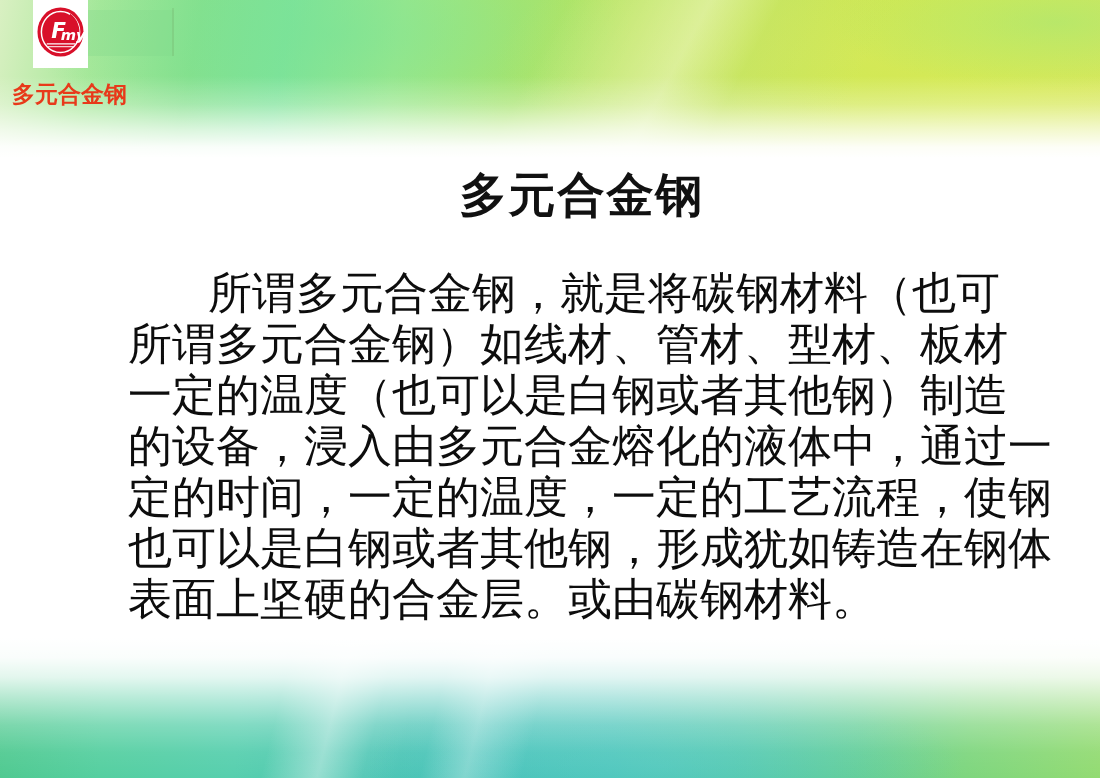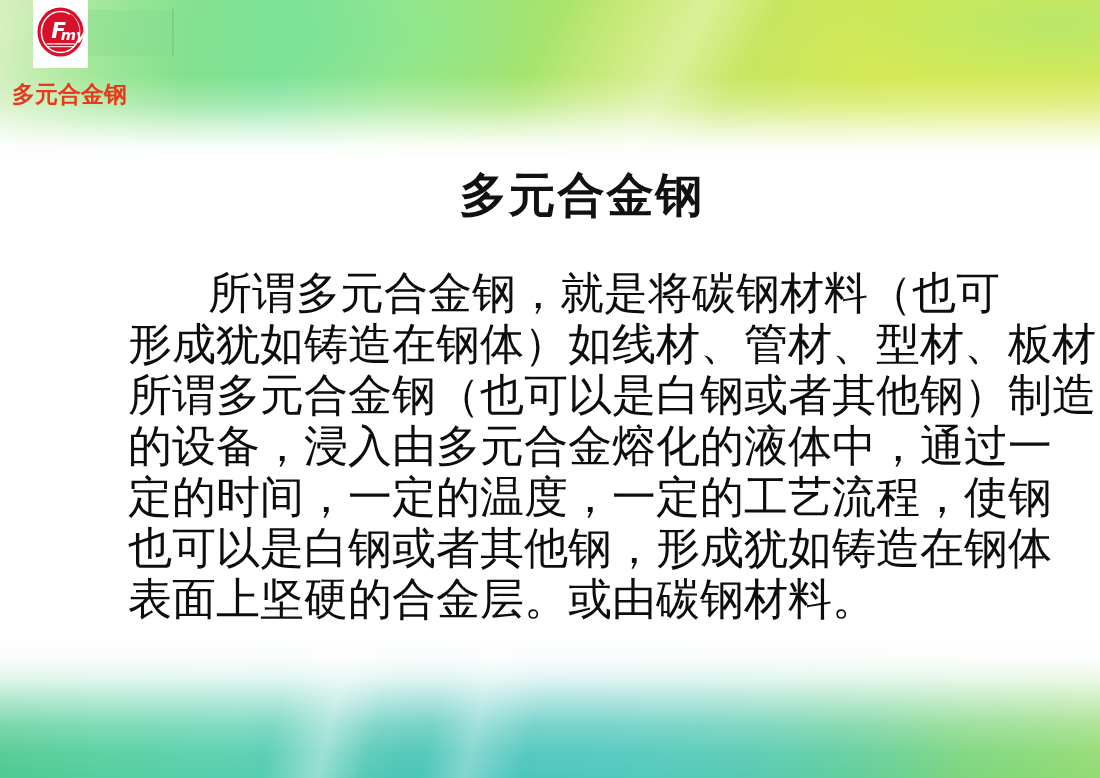--- a/index.html
+++ b/index.html
@@ -254,22 +254,22 @@
   </div>
 
   <div class="company-name">多元合金钢</div>
 
   <div class="content">
 
     <div class="slide-title">多元合金钢</div>
 
     <div class="body-block">
       <div class="body-line indent">所谓多元合金钢，就是将碳钢材料（也可</div>
-      <div class="body-line">形成犹如铸造在钢体）如线材、管材、型材、板材</div>
-      <div class="body-line">所谓多元合金钢（也可以是白钢或者其他钢）制造</div>
+      <div class="body-line">所谓多元合金钢）如线材、管材、型材、板材</div>
+      <div class="body-line">一定的温度（也可以是白钢或者其他钢）制造</div>
       <div class="body-line">的设备，浸入由多元合金熔化的液体中，通过一</div>
       <div class="body-line">定的时间，一定的温度，一定的工艺流程，使钢</div>
       <div class="body-line">也可以是白钢或者其他钢，形成犹如铸造在钢体</div>
       <div class="body-line">表面上坚硬的合金层。或由碳钢材料。</div>
     </div>
 
   </div>
 
   <div class="footer-band">
     <div class="ftr-layer ftr-base"></div>

